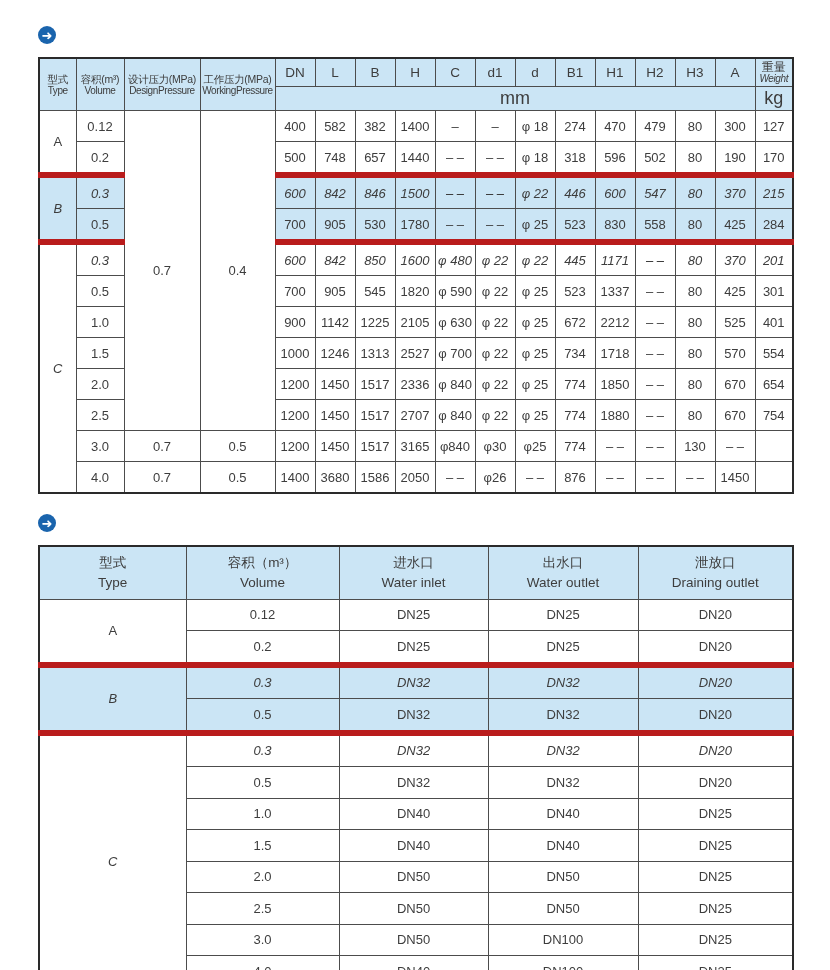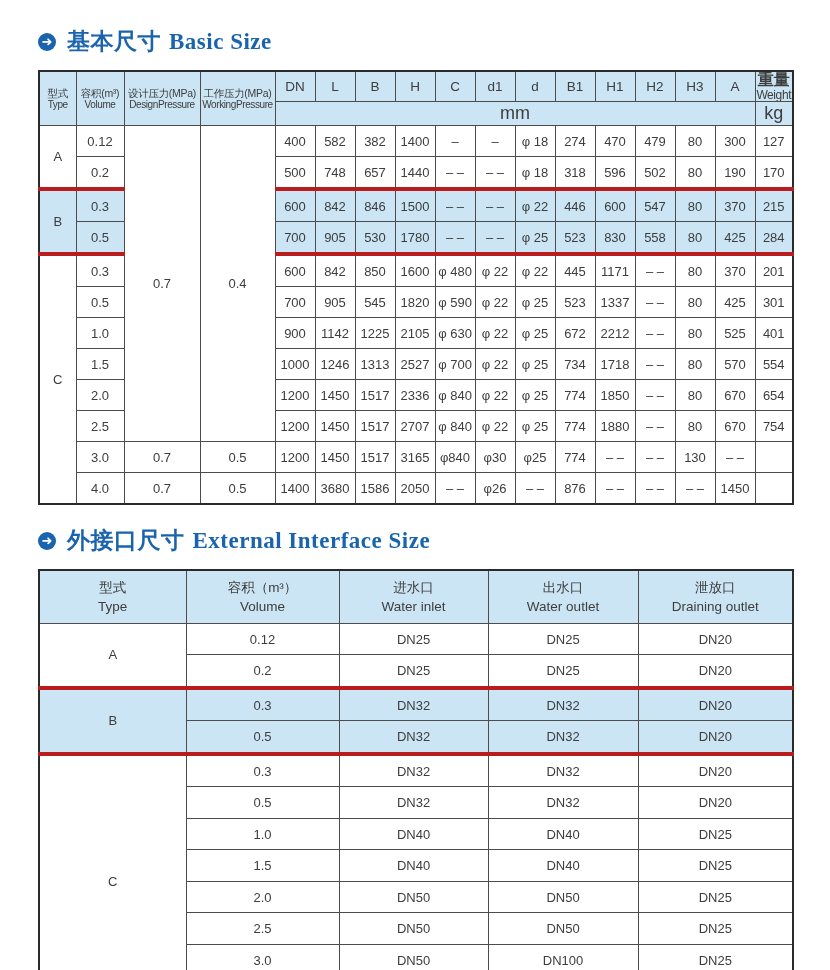--- a/index.html
+++ b/index.html
@@ -9,47 +9,46 @@
   .section-title{display:flex;align-items:center;gap:11px;margin:6px 0 13px 0;}
   .bullet{width:18px;height:18px;border-radius:50%;background:#1a64ad;color:#ffffff;
           display:flex;align-items:center;justify-content:center;font-size:13px;font-weight:bold;flex:0 0 auto;}
   .title-text{font-family:"Liberation Serif","DejaVu Serif",serif;font-weight:bold;color:#1a64ad;font-size:23px;letter-spacing:0.5px;}
   .title-text .en{margin-left:8px;}
 
   table{border-collapse:collapse;table-layout:fixed;width:754px;border:2px solid #2a2a2a;}
   th,td{border:1px solid #4c4c4c;text-align:center;vertical-align:middle;padding:0;overflow:hidden;white-space:nowrap;}
   thead th{background:#cbe5f5;font-weight:normal;}
   .hl{background:#cbe5f5;}
-  tr.grp td{border-top:4px solid #b91c1c;}
+  tr.grp td{border-top:6px solid #b91c1c;font-style:italic;}
 
   
   .t1 tbody td{font-size:13px;height:30px;}
   .t1 thead tr.r1 th{height:27px;font-size:13.5px;}
   .t1 thead tr.r2 th{height:23px;font-size:18px;}
   .t1 .hdr4{line-height:1.15;}
   .t1 .hdr4 .zh{font-size:10.5px;letter-spacing:-0.3px;display:block;}
   .t1 .hdr4 .en{font-size:10px;letter-spacing:-0.4px;display:block;}
   .t1 .wh{line-height:1.05;}
-  .t1 .wh .zh{font-size:16px;display:block;font-weight:bold;}
-  .t1 .wh .en{font-size:12px;letter-spacing:-0.4px;display:block;}
+  .t1 .wh .zh{font-size:12px;display:block;}
+  .t1 .wh .en{font-size:10px;letter-spacing:-0.4px;display:block;font-style:italic;}
 
   
   .t2 thead tr{height:53px;}
   .t2 thead th{font-size:13.5px;line-height:1.45;}
   .t2 tbody td{font-size:13px;height:30.5px;}
   .spacer{height:14px;}
 </style>
 </head>
 <body>
 
 <div class="page">
 
   <div class="section-title">
     <span class="bullet">➜</span>
-    <span class="title-text"><span class="zh">基本尺寸</span><span class="en">Basic Size</span></span>
   </div>
 
   <table class="t1">
     <colgroup>
       <col style="width:37px">
         <col style="width:48px">
         <col style="width:76px">
         <col style="width:75px">
       <col style="width:40px">
         <col style="width:40px">
@@ -307,21 +306,20 @@
         <td>1450</td>
         <td></td>
       </tr>
     </tbody>
   </table>
 
   <div class="spacer"></div>
 
   <div class="section-title">
     <span class="bullet">➜</span>
-    <span class="title-text"><span class="zh">外接口尺寸</span><span class="en">External Interface Size</span></span>
   </div>
 
   <table class="t2">
     <colgroup>
       <col style="width:147px">
         <col style="width:153px">
         <col style="width:149px">
         <col style="width:150px">
         <col style="width:155px">
     </colgroup>

